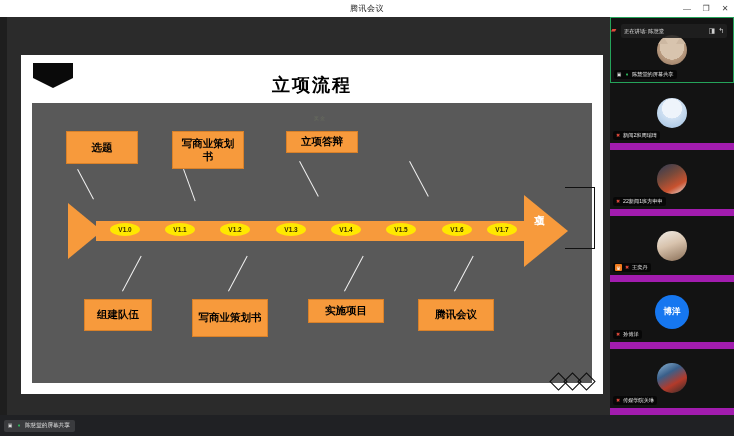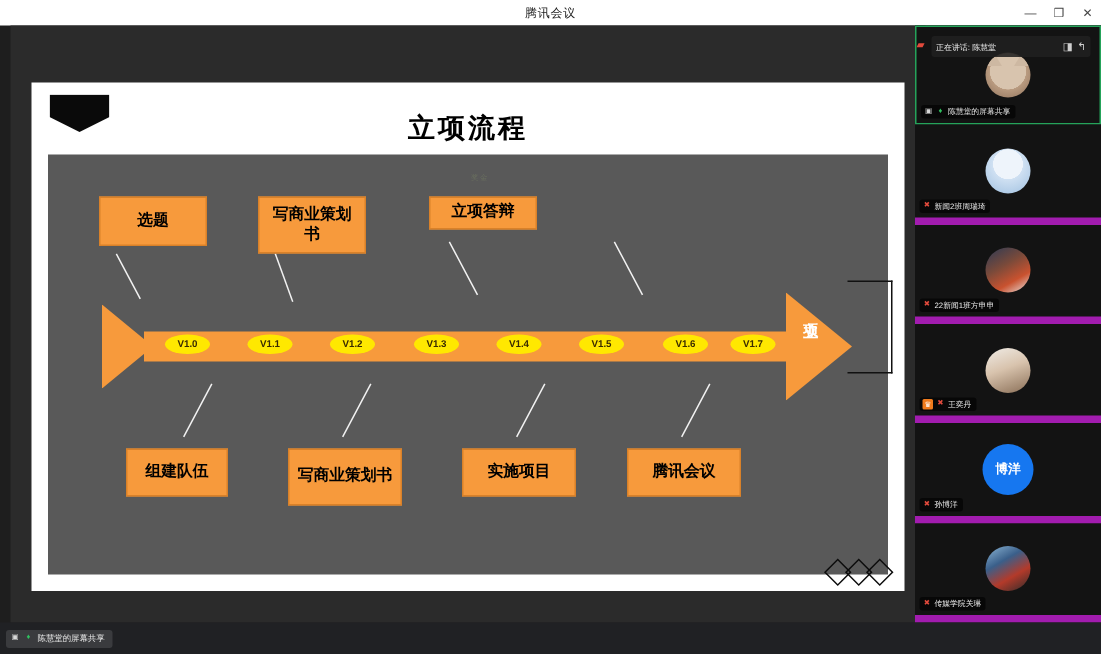--- a/index.html
+++ b/index.html
@@ -102,21 +102,21 @@
   .chev-wrap { position: absolute; right: 10px; bottom: 6px; display: flex; gap: 1px; }
   .chev { width: 13px; height: 13px; border: 1.6px solid #0c0c0c; transform: rotate(45deg); }
 
   
   .rail {
     position: absolute; left: 610px; top: 17px; width: 124px; height: 398px;
     background: #1b1b1b; display: flex; flex-direction: column;
   }
   .tile {
     position: relative; width: 124px; height: 69px; background: #131313;
-    border-bottom: 5px solid #a21caf; overflow: hidden;
+    border-bottom: 7px solid #a21caf; overflow: hidden;
     display: flex; align-items: center; justify-content: center;
   }
   .tile.active { border: 1.4px solid #25a35a; }
   .tile-label {
     position: absolute; left: 3px; bottom: 3px;
     background: rgba(0,0,0,.62); border-radius: 2px;
     display: flex; align-items: center; gap: 2px;
     padding: 1px 3px 1px 2px;
     font-size: 5.2px; color: #e9e9e9; white-space: nowrap;
   }
@@ -212,21 +212,21 @@
         <div class="vnode" style="left:354px;">V1.5</div>
         <div class="vnode" style="left:410px;">V1.6</div>
         <div class="vnode" style="left:455px;">V1.7</div>
 
         <div class="box" style="left:34px;  top:28px; width:72px; height:33px;">选题</div>
         <div class="box" style="left:140px; top:28px; width:72px; height:38px;">写商业策划书</div>
         <div class="box" style="left:254px; top:28px; width:72px; height:22px;">立项答辩</div>
 
         <div class="box" style="left:52px;  top:196px; width:68px; height:32px;">组建队伍</div>
         <div class="box" style="left:160px; top:196px; width:76px; height:38px;">写商业策划书</div>
-        <div class="box" style="left:276px; top:196px; width:76px; height:32px;">实施项目</div>
+        <div class="box" style="left:276px; top:196px; width:76px; height:24px;">实施项目</div>
         <div class="box" style="left:386px; top:196px; width:76px; height:32px;">腾讯会议</div>
       </div>
 
       <div class="chev-wrap">
         <div class="chev"></div>
         <div class="chev"></div>
         <div class="chev"></div>
       </div>
     </div>
   </div>

